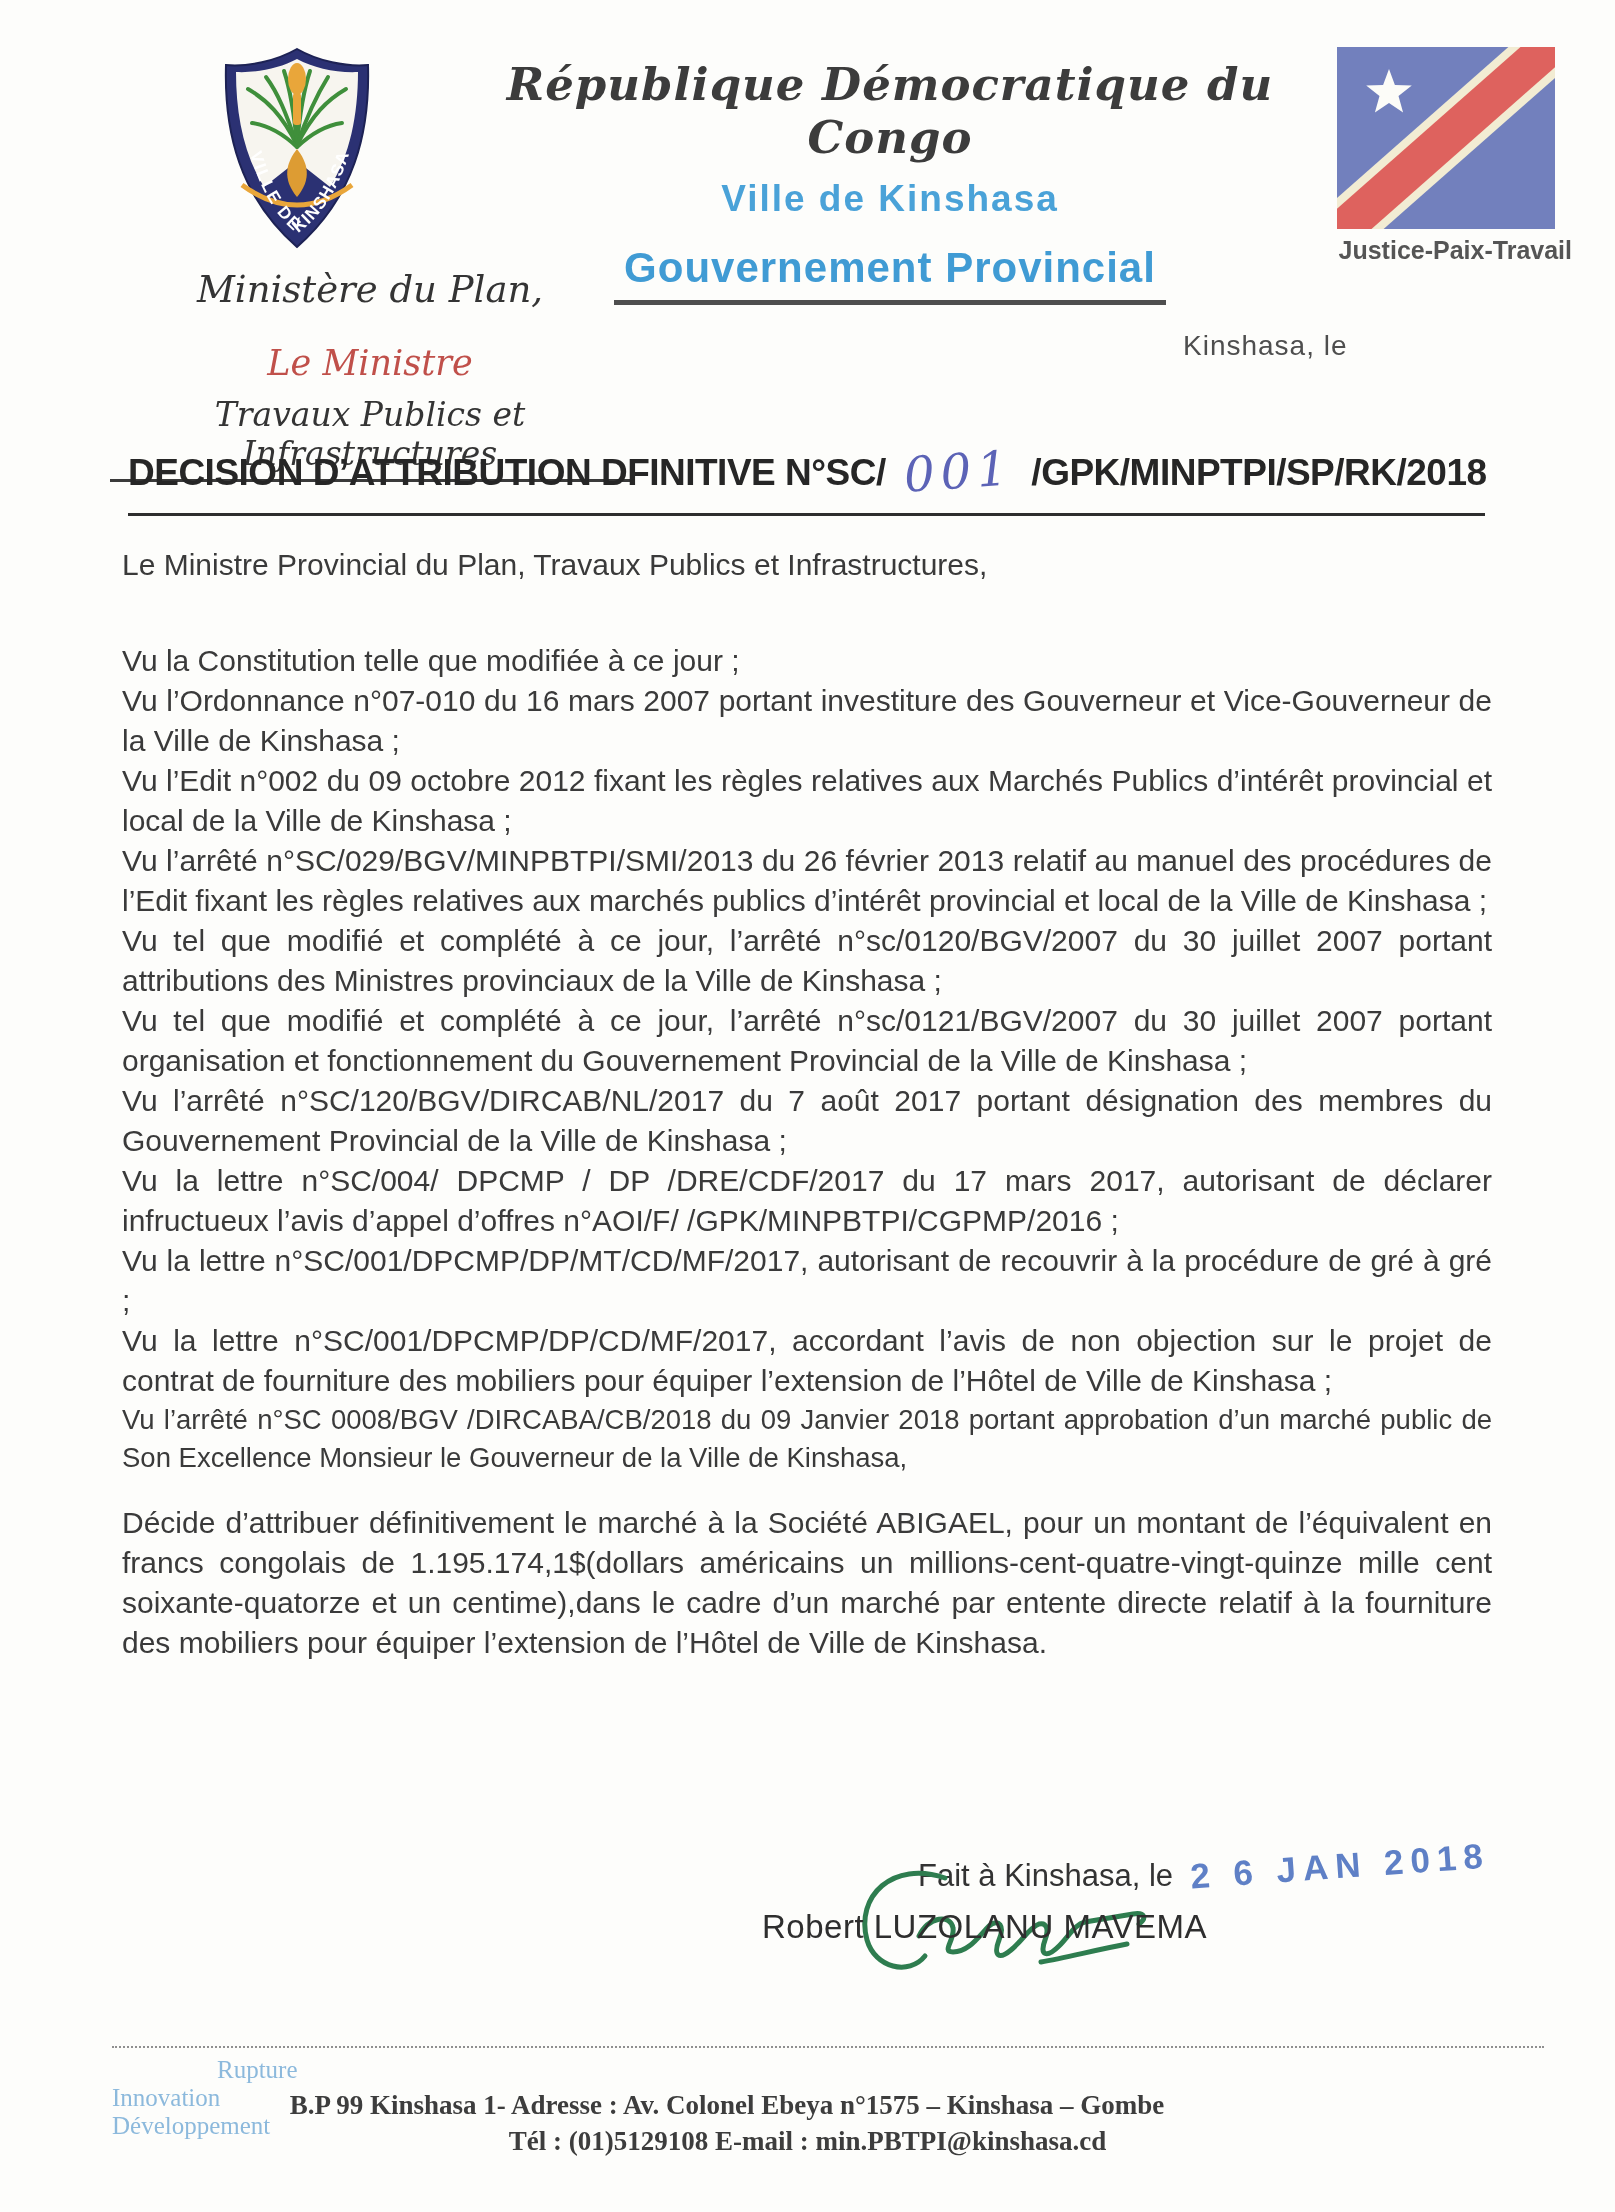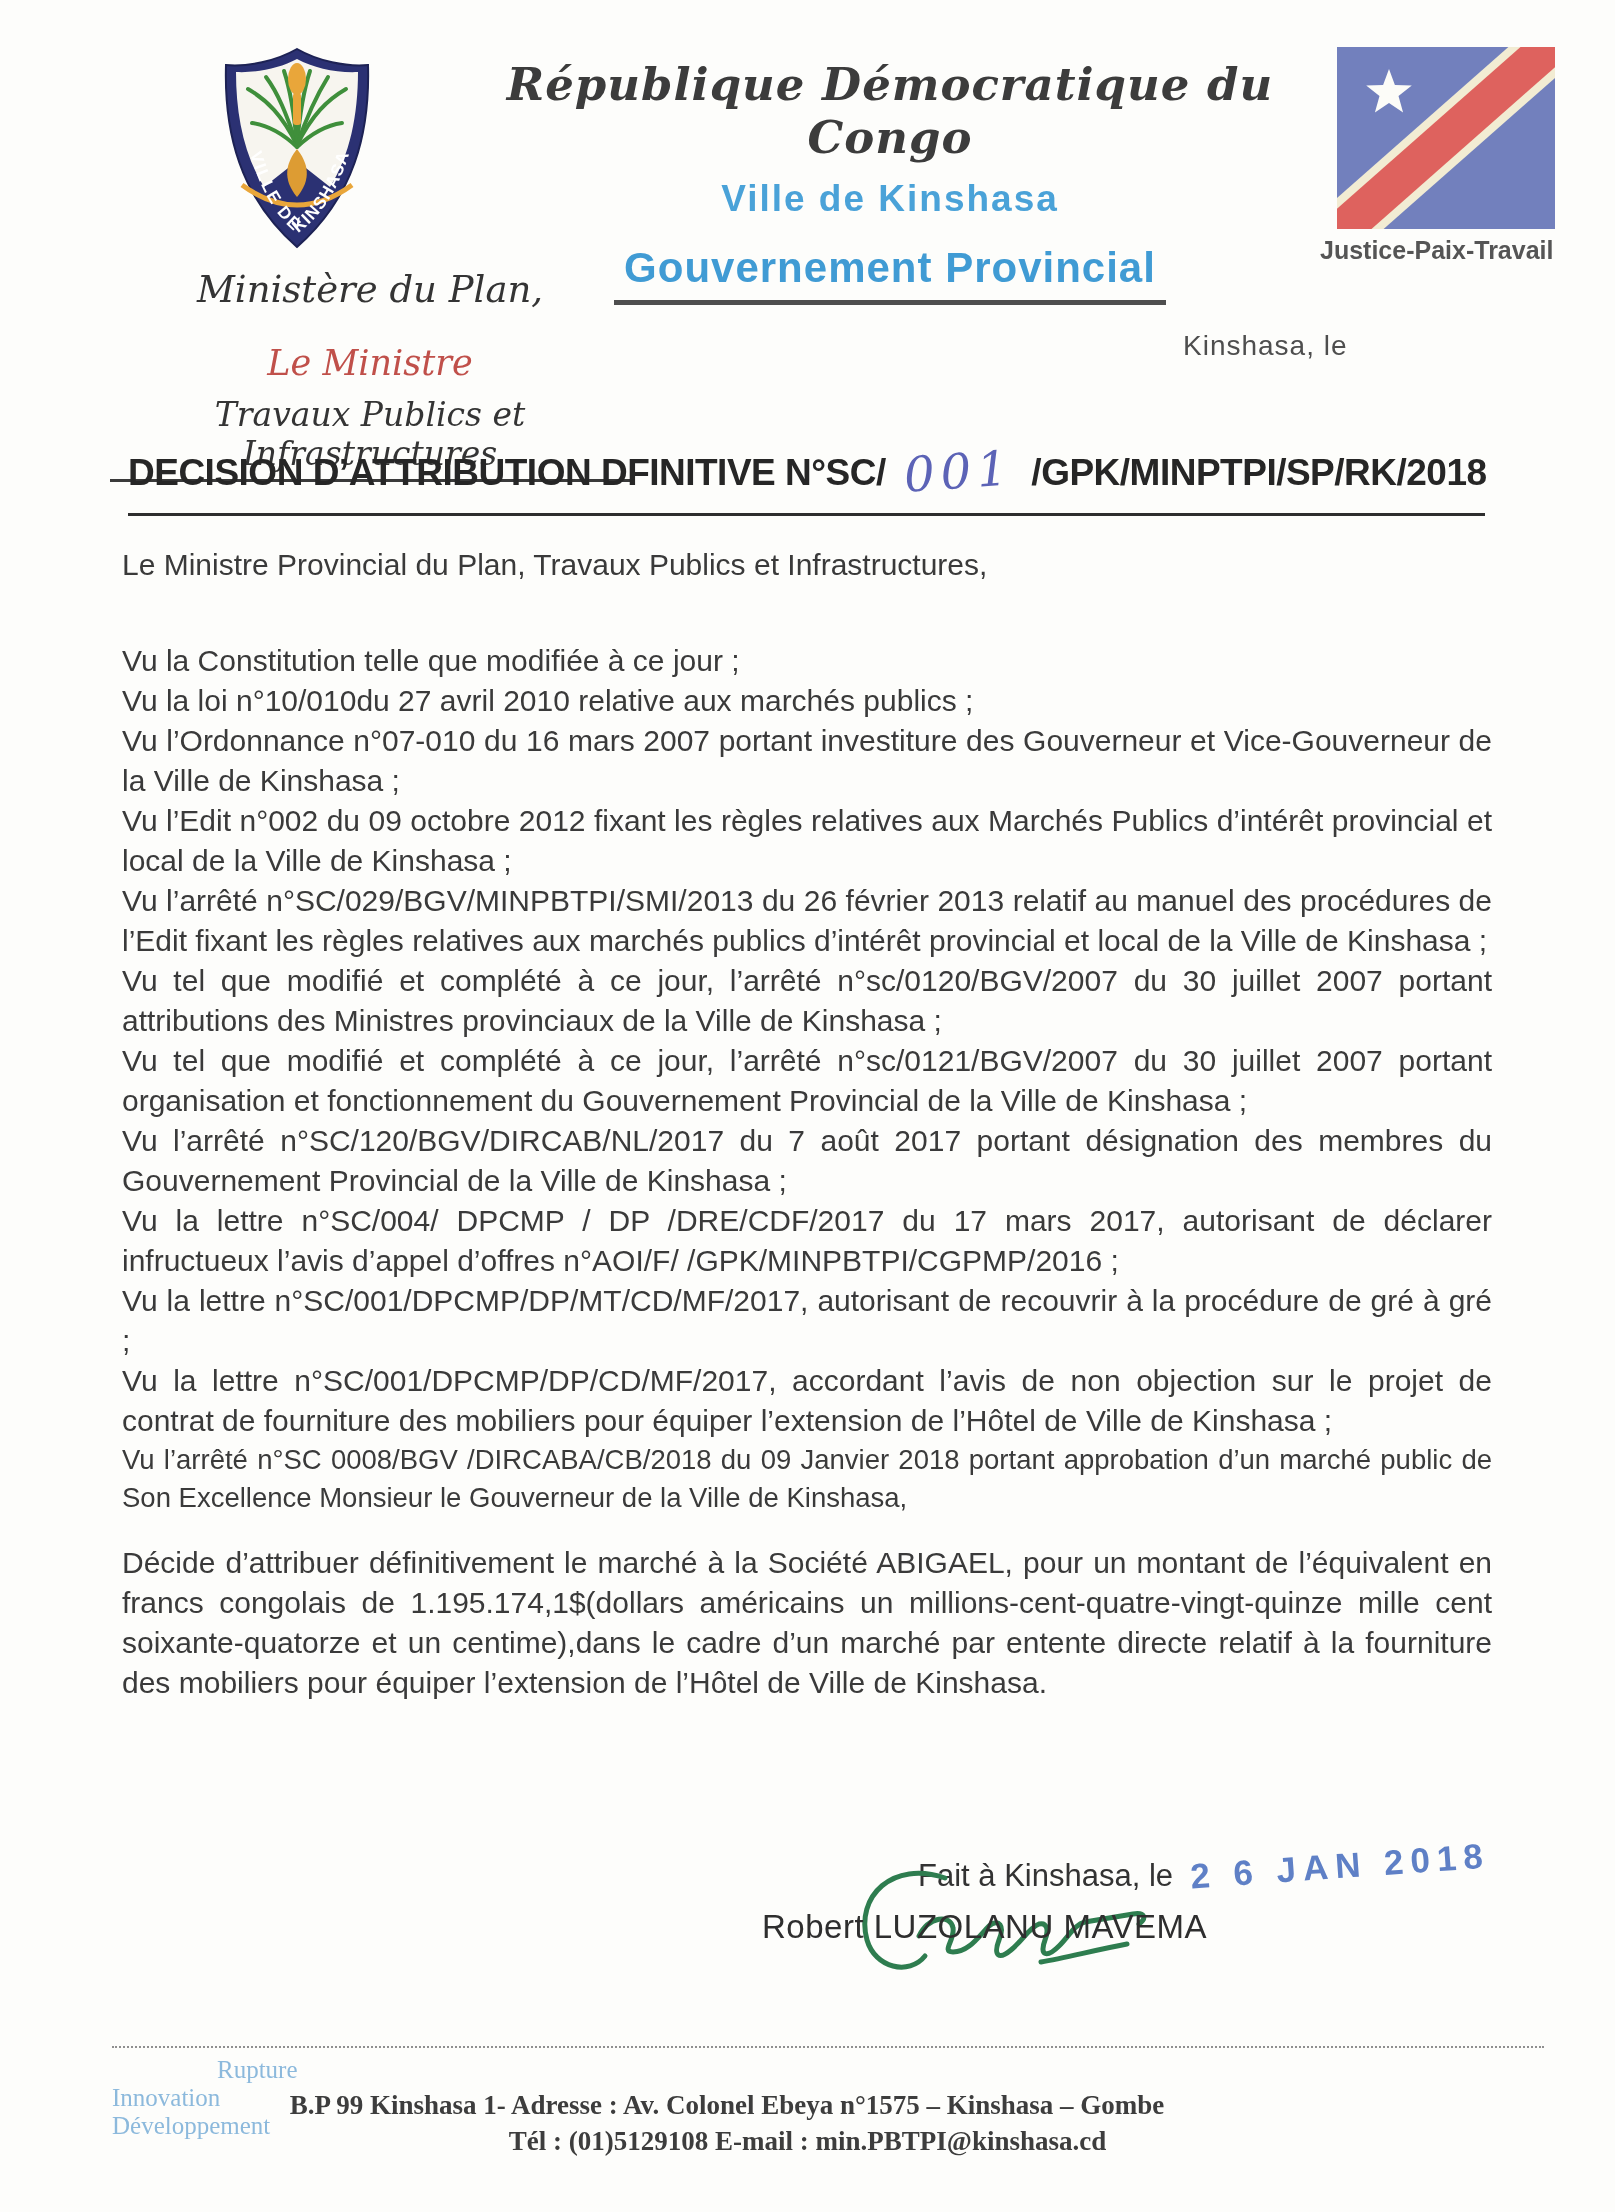--- a/index.html
+++ b/index.html
@@ -10,21 +10,21 @@
   }
   
   .emblem{position:absolute;left:222px;top:45px;}
   .header-center{position:absolute;left:490px;top:58px;width:800px;text-align:center;}
   .script{font-family:"DejaVu Serif",serif;font-style:italic;}
   .republic{font-size:45px;color:#3c3c3c;font-weight:bold;letter-spacing:1px;}
   .city{margin-top:14px;font-size:37px;font-weight:bold;color:#4aa2d8;letter-spacing:2px;}
   .gov{display:inline-block;margin-top:6px;font-size:42px;font-weight:bold;color:#409bd4;
        letter-spacing:1px;padding:0 10px 8px 10px;border-bottom:5px solid #4e4e4e;}
   .flag{position:absolute;left:1337px;top:47px;}
-  .motto{position:absolute;left:1320px;top:236px;width:252px;text-align:left;
+  .motto{position:absolute;left:1320px;top:236px;width:252px;text-align:right;
          font-size:25px;font-weight:bold;color:#555;}
   
   .ministry{position:absolute;left:110px;top:268px;width:520px;text-align:center;}
   .min-line1{font-size:37px;color:#343434;}
   .min-line2{display:inline-block;margin-top:12px;font-size:33px;color:#343434;
              padding-bottom:6px;border-bottom:3px solid #3a3a3a;}
   .min-line3{margin-top:14px;font-size:35px;color:#c0504a;}
   .dateline{position:absolute;left:1183px;top:330px;font-size:28px;color:#4e4e4e;letter-spacing:1px;}
   
   .title{position:absolute;left:128px;top:445px;width:1357px;
@@ -119,21 +119,20 @@
 
   <div class="title">
     <span>DECISION D’ATTRIBUTION DFINITIVE N°SC/</span>
     <span class="hand">001</span>
     <span>/GPK/MINPTPI/SP/RK/2018</span>
   </div>
 
   <div class="body">
     <p class="opening">Le Ministre Provincial du Plan, Travaux Publics et Infrastructures,</p>
     <p class="recital">Vu la Constitution telle que modifiée à ce jour ;</p>
-    <p class="recital">Vu la loi n°10/010du 27 avril 2010 relative aux marchés publics ;</p>
     <p class="recital">Vu l’Ordonnance n°07-010 du 16 mars 2007 portant investiture des Gouverneur et Vice-Gouverneur de la Ville de Kinshasa ;</p>
     <p class="recital">Vu l’Edit n°002 du 09 octobre 2012 fixant les règles relatives aux Marchés Publics d’intérêt provincial et local de la Ville de Kinshasa ;</p>
     <p class="recital">Vu l’arrêté n°SC/029/BGV/MINPBTPI/SMI/2013 du 26 février 2013 relatif au manuel des procédures de l’Edit fixant les règles relatives aux marchés publics d’intérêt provincial et local de la Ville de Kinshasa ;</p>
     <p class="recital">Vu tel que modifié et complété à ce jour, l’arrêté n°sc/0120/BGV/2007 du 30 juillet 2007 portant attributions des Ministres provinciaux de la Ville de Kinshasa ;</p>
     <p class="recital">Vu tel que modifié et complété à ce jour, l’arrêté n°sc/0121/BGV/2007 du 30 juillet 2007 portant organisation et fonctionnement du Gouvernement Provincial de la Ville de Kinshasa ;</p>
     <p class="recital">Vu l’arrêté n°SC/120/BGV/DIRCAB/NL/2017 du 7 août 2017 portant désignation des membres du Gouvernement Provincial de la Ville de Kinshasa ;</p>
     <p class="recital">Vu la lettre n°SC/004/ DPCMP / DP /DRE/CDF/2017 du 17 mars 2017, autorisant de déclarer infructueux l’avis d’appel d’offres n°AOI/F/ /GPK/MINPBTPI/CGPMP/2016 ;</p>
     <p class="recital">Vu la lettre n°SC/001/DPCMP/DP/MT/CD/MF/2017, autorisant de recouvrir à la procédure de gré à gré ;</p>
     <p class="recital">Vu la lettre n°SC/001/DPCMP/DP/CD/MF/2017, accordant l’avis de non objection sur le projet de contrat de fourniture des mobiliers pour équiper l’extension de l’Hôtel de Ville de Kinshasa ;</p>
     <p class="recital small">Vu l’arrêté n°SC 0008/BGV /DIRCABA/CB/2018 du 09 Janvier 2018 portant approbation d’un marché public de Son Excellence Monsieur le Gouverneur de la Ville de Kinshasa,</p>

